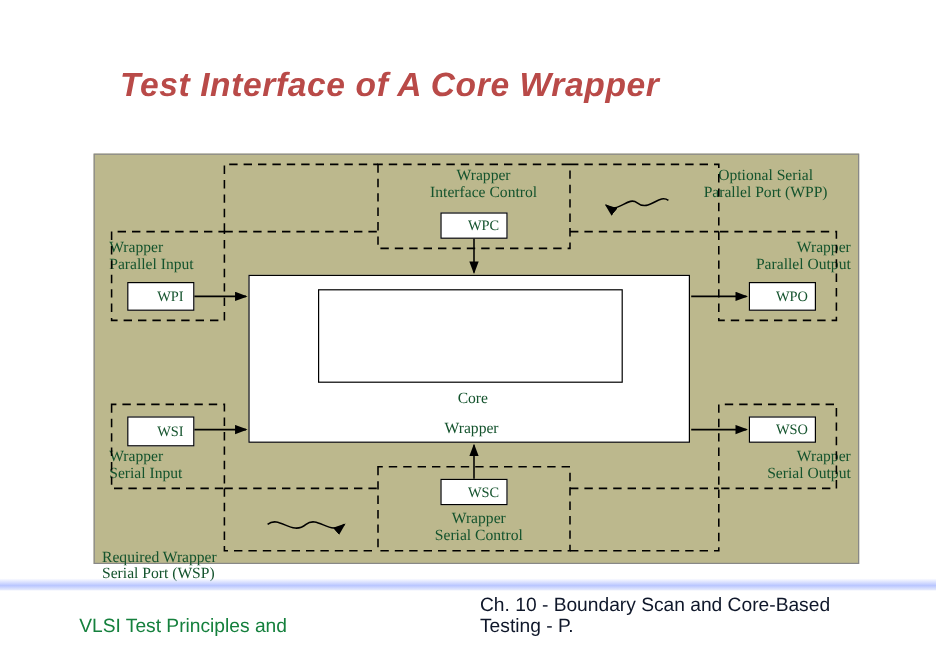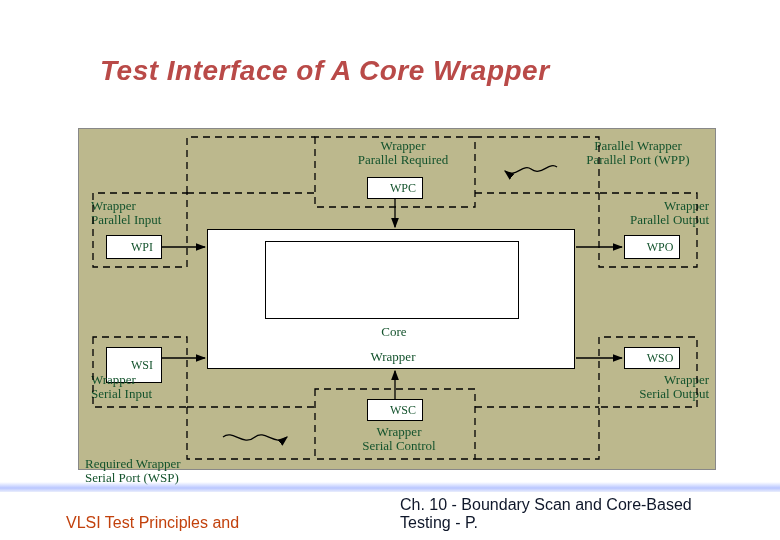--- a/index.html
+++ b/index.html
@@ -36,21 +36,21 @@
     width: 636px;
     height: 340px;
     background: #bcb88d;
     border: 1px solid #888;
   }
   .foot-left {
     position: absolute;
     left: 66px;
     bottom: 8px;
     font-size: 16px;
-    color: #c2410c;
+    color: #15803d;
   }
   .foot-right {
     position: absolute;
     left: 400px;
     bottom: 8px;
     font-size: 16px;
     color: #0f172a;
     width: 360px;
   }
   .footer-grad {
@@ -109,40 +109,40 @@
 
     <div class="d box" style="left:27px; top:106px; width:56px; height:24px; font-size:12px;">
         <span>WPI</span>
       </div>
     <div class="d box" style="left:288px; top:48px; width:56px; height:22px; font-size:12px;">
         <span>WPC</span>
       </div>
     <div class="d box" style="left:545px; top:106px; width:56px; height:24px; font-size:12px;">
         <span>WPO</span>
       </div>
-    <div class="d box" style="left:27px; top:218px; width:56px; height:36px; font-size:12px;">
+    <div class="d box" style="left:27px; top:218px; width:56px; height:25px; font-size:12px;">
         <span>WSI</span>
       </div>
     <div class="d box" style="left:288px; top:270px; width:56px; height:22px; font-size:12px;">
         <span>WSC</span>
       </div>
     <div class="d box" style="left:545px; top:218px; width:56px; height:22px; font-size:12px;">
         <span>WSO</span>
       </div>
 
     <div class="d lbl" style="left:12px; top:70px; width:100px; text-align:left;">
       <span>Wrapper</span><br>
       <span>Parallel Input</span>
     </div>
     <div class="d lbl" style="left:264px; top:10px; width:120px;">
       <span>Wrapper</span><br>
-      <span>Parallel Required</span>
+      <span>Interface Control</span>
     </div>
     <div class="d lbl" style="left:484px; top:10px; width:150px;">
-      <span>Parallel Wrapper</span><br>
+      <span>Optional Serial</span><br>
       <span>Parallel Port (WPP)</span>
     </div>
     <div class="d lbl" style="left:520px; top:70px; width:110px; text-align:right;">
       <span>Wrapper</span><br>
       <span>Parallel Output</span>
     </div>
     <div class="d lbl" style="left:12px; top:244px; width:90px; text-align:left;">
       <span>Wrapper</span><br>
       <span>Serial Input</span>
     </div>

